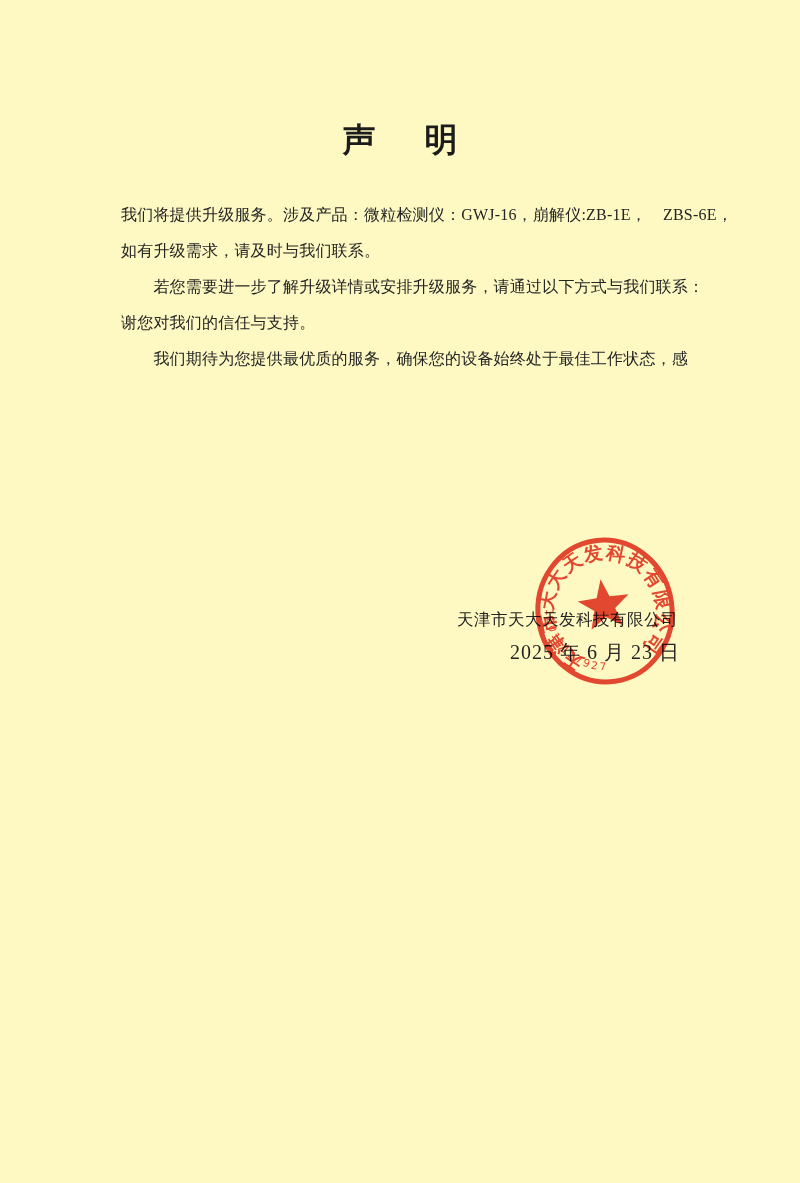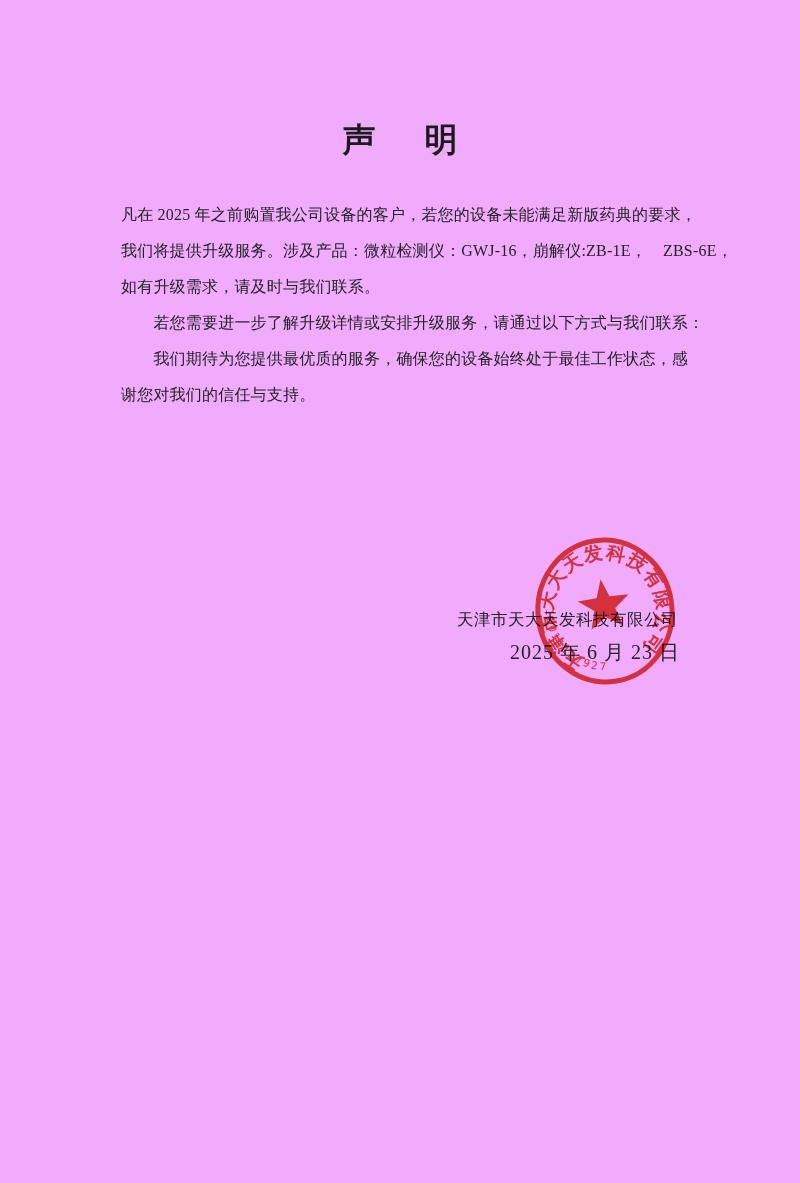--- a/index.html
+++ b/index.html
@@ -1,20 +1,20 @@
 <!DOCTYPE html>
 <html><head>
 <meta charset="utf-8">
 <style>
   html, body { margin: 0; padding: 0; background: #ffffff; }
   .page {
     position: relative;
     width: 800px;
     height: 1183px;
-    background: #f0abfc;
+    background: #fef9c3;
     overflow: hidden;
     font-family: "Liberation Serif", "DejaVu Serif", serif;
     color: #242424;
   }
   .title {
     position: absolute;
     top: 118px;
     left: 0;
     width: 100%;
     margin: 0;
@@ -81,26 +81,25 @@
   }
 </style>
 </head>
 <body>
 
 <div class="page">
 
   <h1 class="title">声　明</h1>
 
   <div class="body-block">
-    <div class="body-line">凡在 2025 年之前购置我公司设备的客户，若您的设备未能满足新版药典的要求，</div>
     <div class="body-line">我们将提供升级服务。涉及产品：微粒检测仪：GWJ-16，崩解仪:ZB-1E，　ZBS-6E，</div>
     <div class="body-line">如有升级需求，请及时与我们联系。</div>
     <div class="body-line">　　若您需要进一步了解升级详情或安排升级服务，请通过以下方式与我们联系：</div>
+    <div class="body-line">谢您对我们的信任与支持。</div>
     <div class="body-line">　　我们期待为您提供最优质的服务，确保您的设备始终处于最佳工作状态，感</div>
-    <div class="body-line">谢您对我们的信任与支持。</div>
   </div>
 
   <div class="sig-company">天津市天大天发科技有限公司</div>
   <div class="sig-date">2025 年 6 月 23 日</div>
 
   <svg class="seal" viewBox="495 523 220 185" xmlns="http://www.w3.org/2000/svg">
     <g transform="rotate(-8 605 611)">
       <ellipse cx="605" cy="611" rx="67" ry="71" fill="none" stroke-width="5" stroke="#e1382c"></ellipse>
       <polygon points="605,579 611.5,597.1 630.7,597.7 615.5,609.4 620.9,627.8 605,617 589.1,627.8 594.5,609.4 579.3,597.7 598.5,597.1" fill="#e1382c"></polygon>
       <path id="sealNamePath" d="M 579 656 A 52 52 0 1 1 631 656" fill="none"></path>

